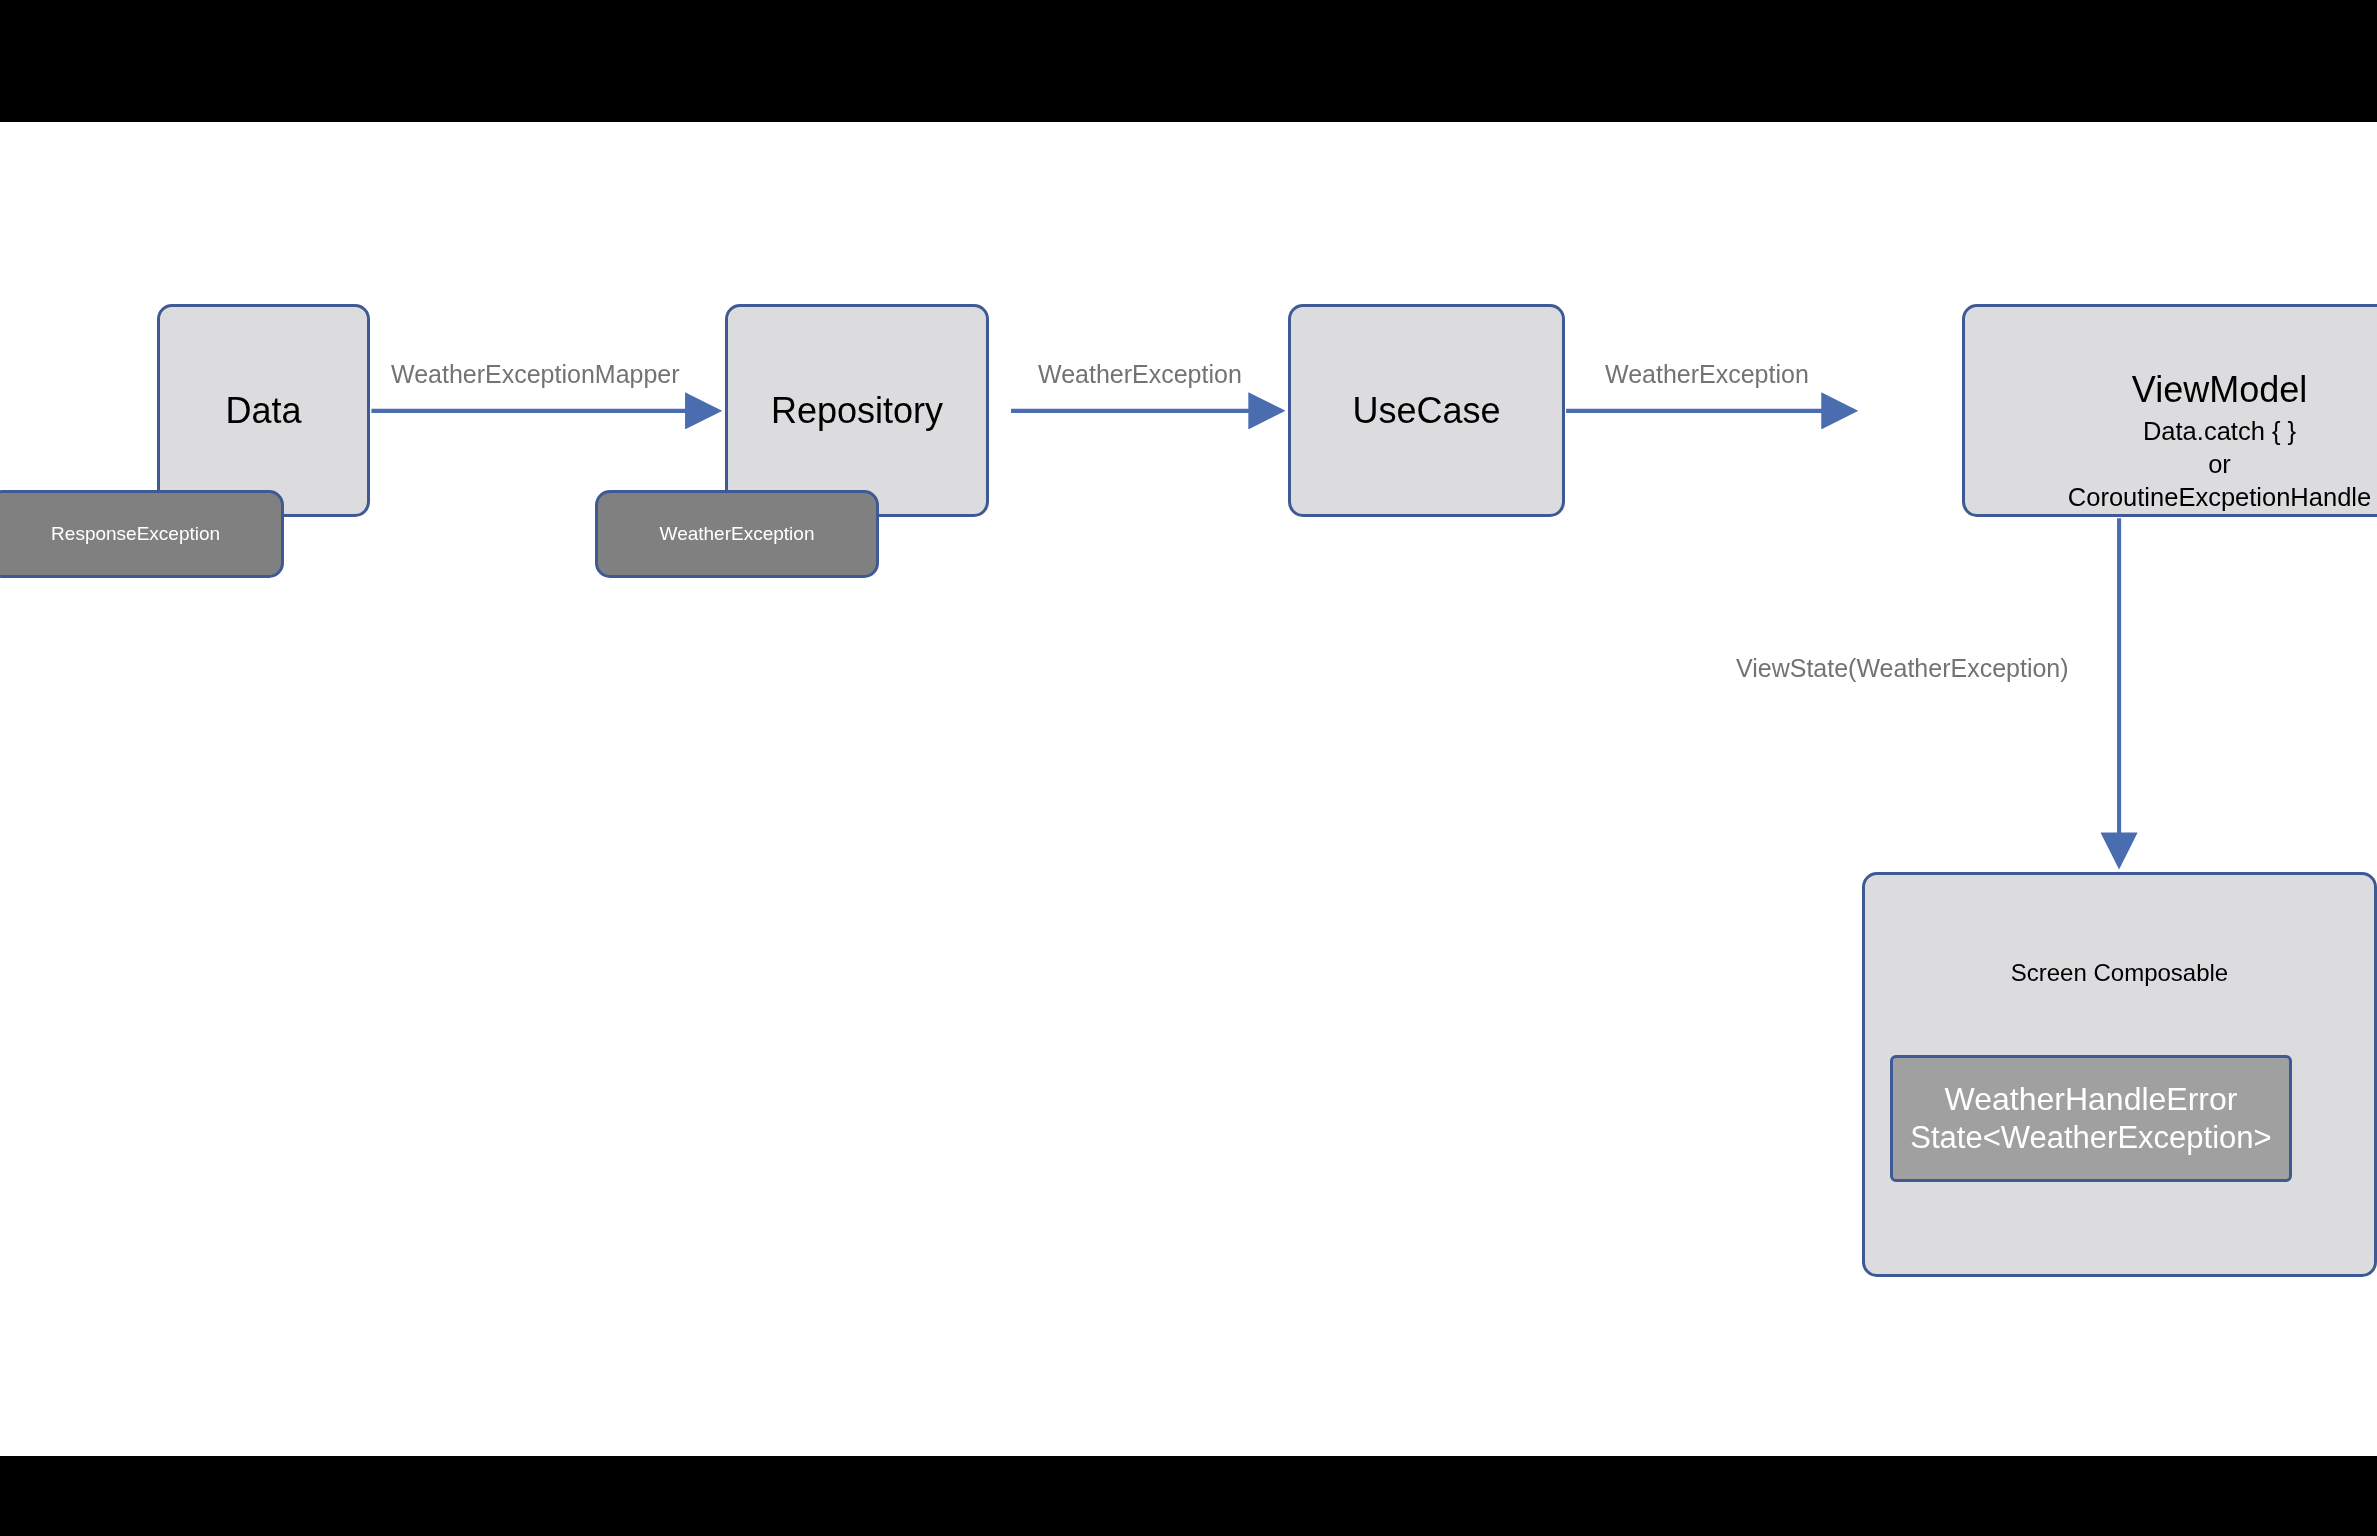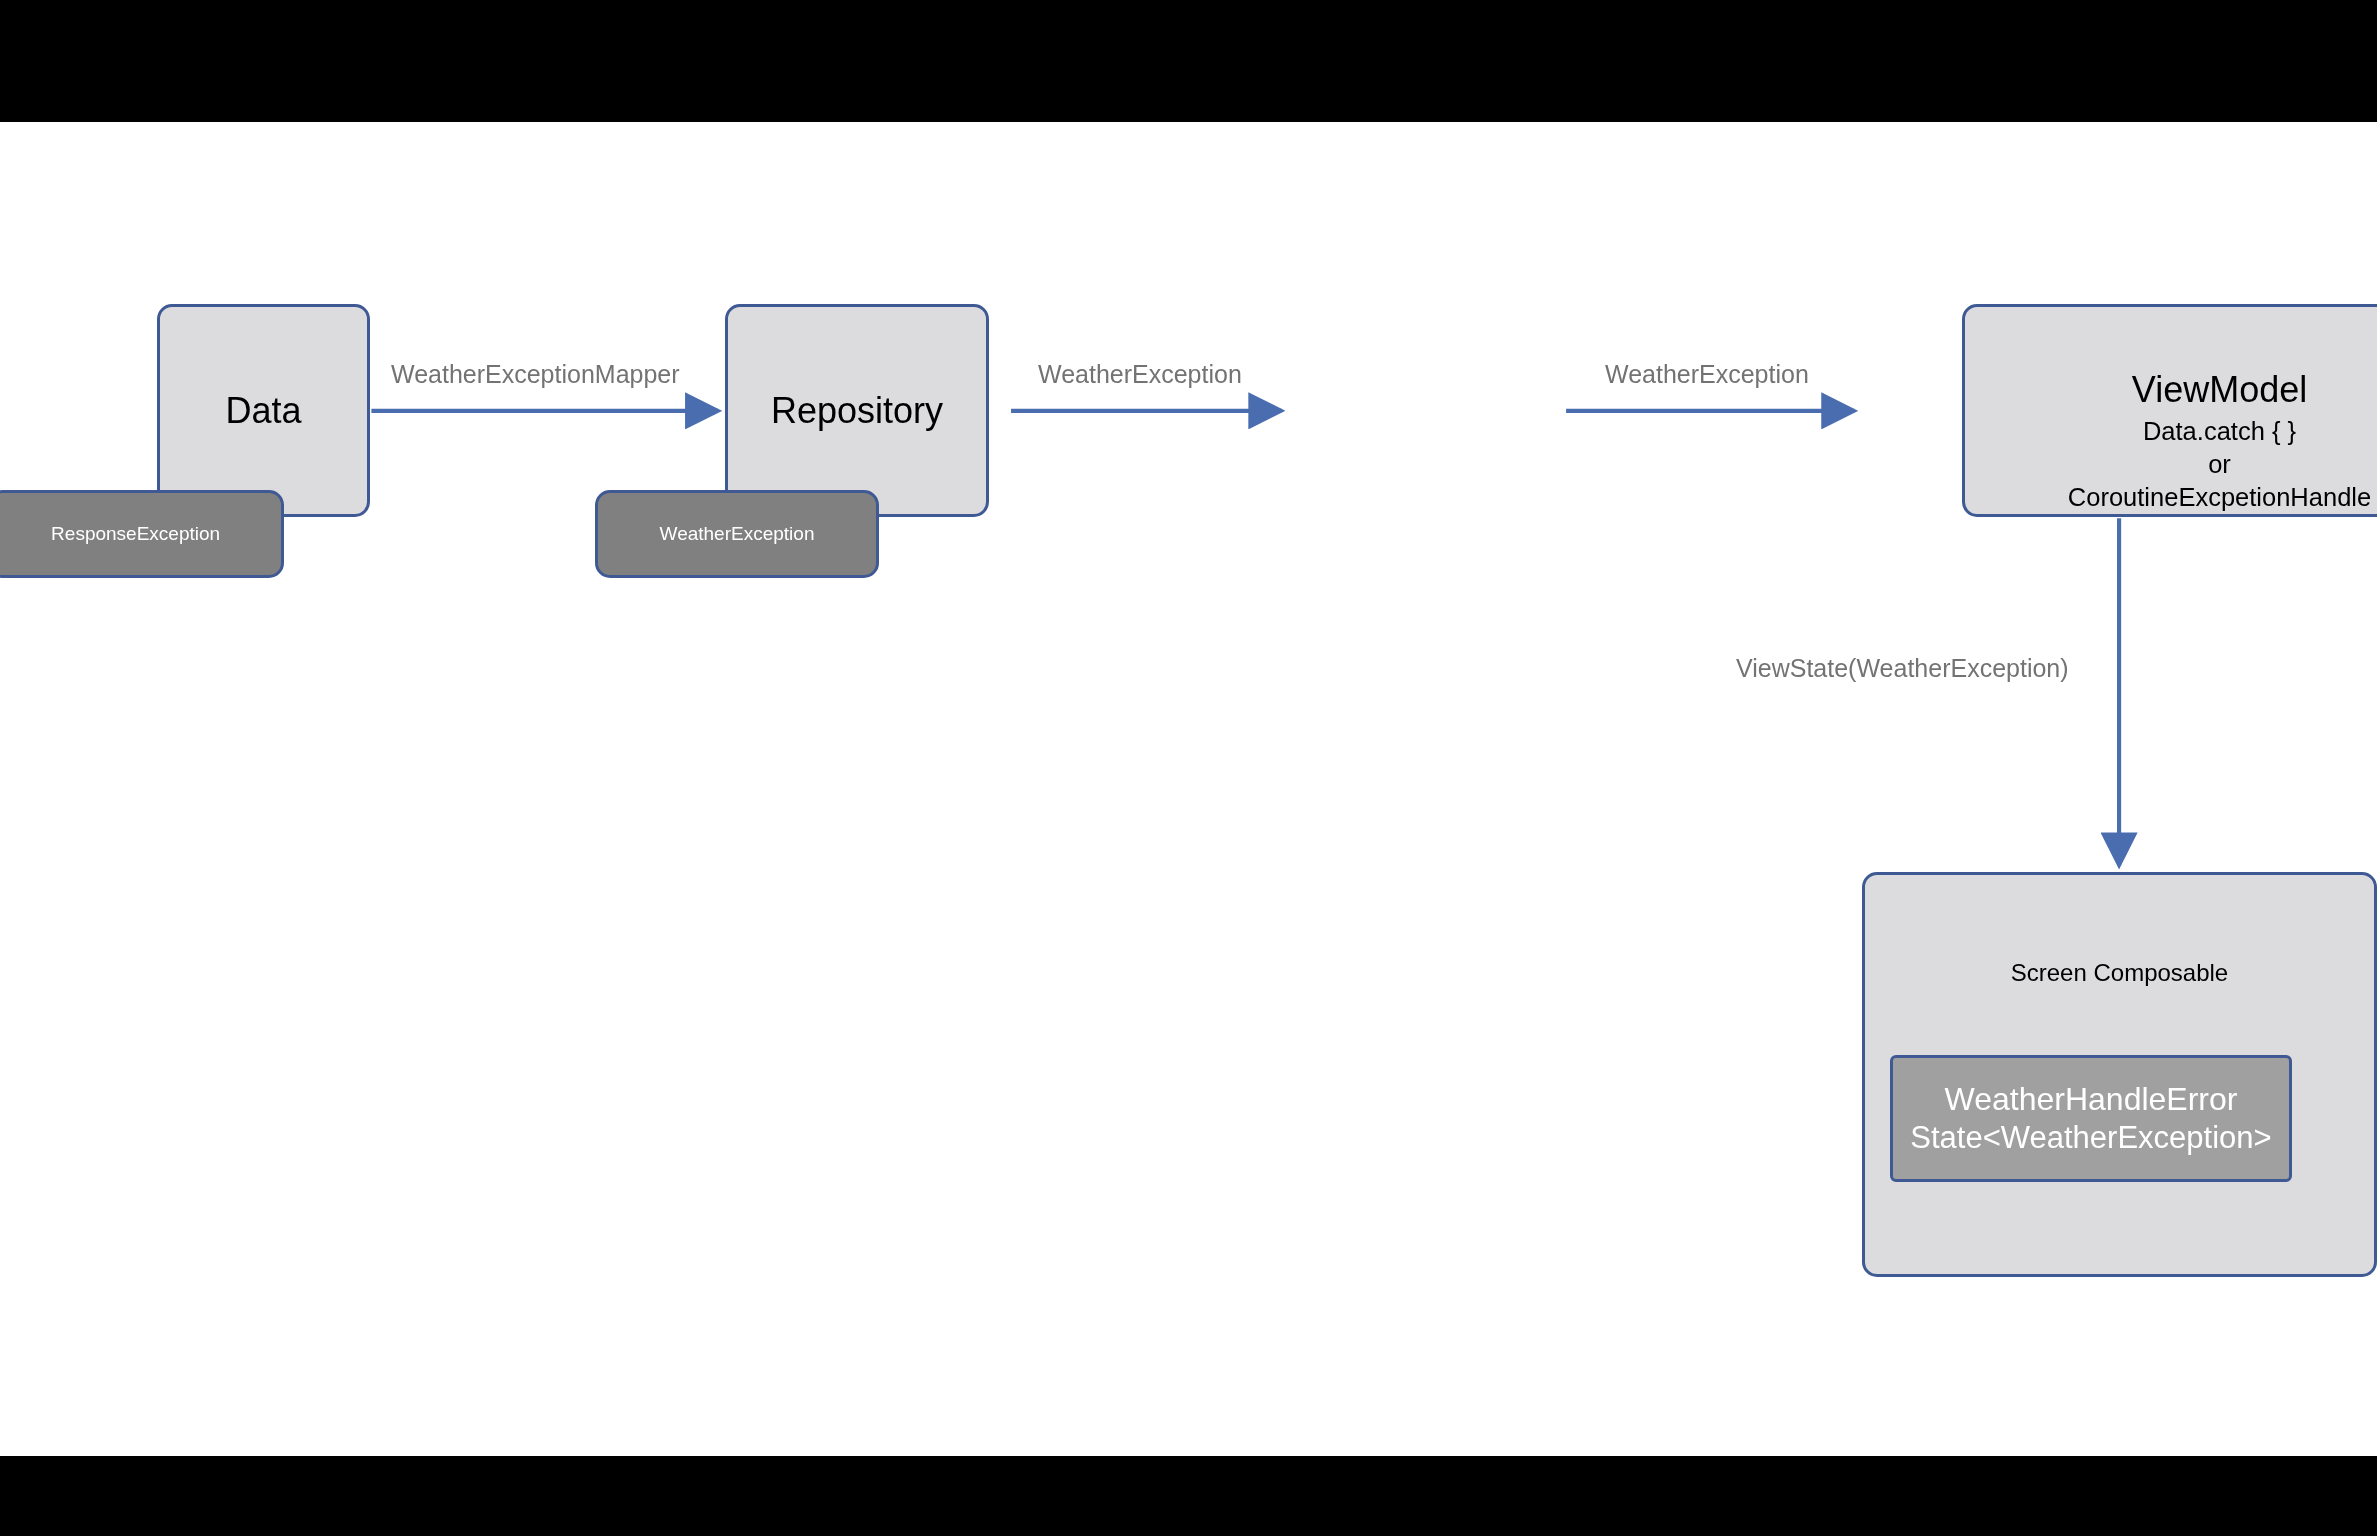--- a/index.html
+++ b/index.html
@@ -151,20 +151,23 @@
   <div class="letterbox" id="bar-bottom"></div>
 
   <div class="node" id="node-data">
     <div class="node-title">Data</div>
   </div>
 
   <div class="node" id="node-repo">
     <div class="node-title">Repository</div>
   </div>
 
+  <div class="node" id="node-usecase">
+    <div class="node-title">UseCase</div>
+  </div>
 
   <div class="node" id="node-viewmodel">
     <div class="node-title">ViewModel</div>
     <div class="node-sub">Data.catch { }</div>
     <div class="node-sub">or</div>
     <div class="node-sub">CoroutineExcpetionHandle</div>
   </div>
 
   <div class="node" id="node-screen">
     <div class="node-title">Screen Composable</div>

